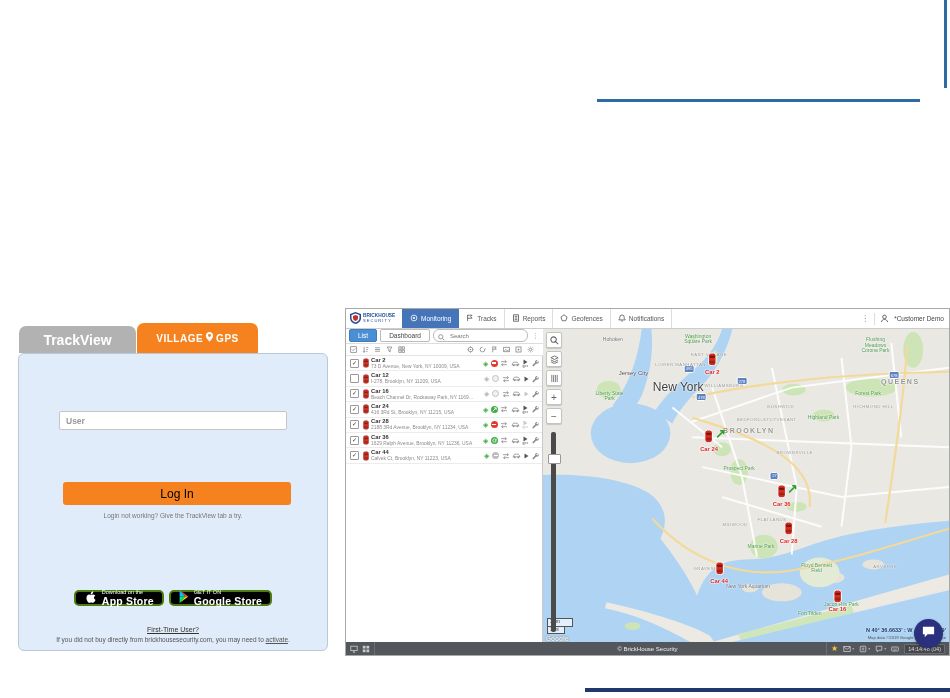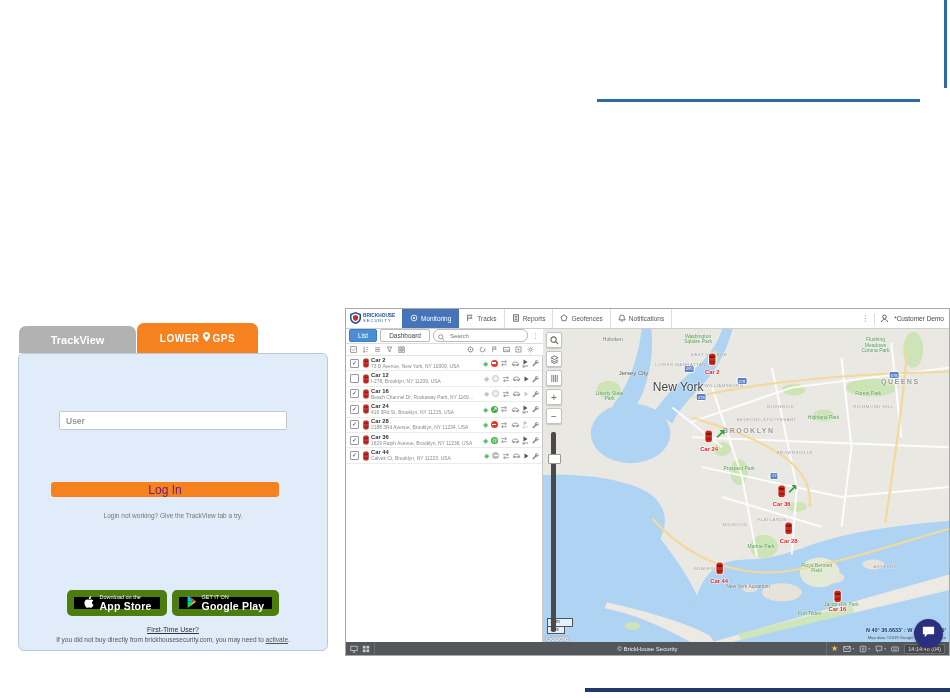--- a/index.html
+++ b/index.html
@@ -8,36 +8,36 @@
 
   
   .dline-top{position:absolute;left:597px;top:99px;width:323px;height:3px;background:#2e6ba4;}
   .dline-right{position:absolute;left:944px;top:0;width:3px;height:88px;background:#2e6ba4;}
   .dline-bottom{position:absolute;left:585px;top:688px;width:365px;height:4px;background:#20386b;}
 
   
   .login{position:absolute;left:18px;top:325px;width:310px;height:327px;}
   .tab-tv{position:absolute;left:1px;top:1px;width:117px;height:27px;background:#b2b2b2;
           border-radius:7px 7px 0 0;color:#fff;display:flex;align-items:center;justify-content:center;
-          font-weight:bold;font-size:11px;cursor:pointer;}
+          font-weight:bold;font-size:14px;cursor:pointer;}
   .tab-gps{position:absolute;left:119px;top:-2px;width:121px;height:30px;background:#f5821f;
           border-radius:7px 7px 0 0;color:#fff;display:flex;align-items:center;justify-content:center;
           gap:2px;font-weight:bold;font-size:10px;letter-spacing:.5px;cursor:pointer;}
   .login-body{position:absolute;left:0;top:28px;width:308px;height:296px;background:#e0ecf9;
           border:1px solid #b9c9da;border-radius:6px;}
   .linput{position:absolute;left:40px;width:214px;height:17px;background:#fff;border:1px solid #c6c6c6;
           border-radius:2px;font-size:8.5px;color:#444;padding:0 6px;font-family:"Liberation Sans",sans-serif;}
   .linput::placeholder{color:#999;}
   #userInput{top:57px;font-weight:bold;} #passInput{top:87px;}
-  .login-btn{position:absolute;left:32px;top:128px;width:228px;height:15px;background:#f5821f;border:none;
-          border-radius:3px;color:#701a75;font-size:12px;cursor:pointer;font-family:"Liberation Sans",sans-serif;}
+  .login-btn{position:absolute;left:44px;top:128px;width:228px;height:23px;background:#f5821f;border:none;
+          border-radius:3px;color:#000000;font-size:12px;cursor:pointer;font-family:"Liberation Sans",sans-serif;}
   .login-helper{position:absolute;top:158px;width:100%;text-align:center;font-size:6.5px;color:#777;}
   .badges{position:absolute;top:236px;width:100%;display:flex;justify-content:center;gap:5px;}
-  .badge{height:26px;background:#000;border-radius:5px;color:#fff;display:flex;align-items:center;
-         padding:0 8px;gap:5px;border:7px solid #4d7c0f;cursor:pointer;box-sizing:border-box;}
+  .badge{height:16px;background:#000;border-radius:5px;color:#fff;display:flex;align-items:center;
+         padding:0 8px;gap:5px;border:2px solid #4d7c0f;cursor:pointer;box-sizing:border-box;}
   .badge .bl{display:flex;flex-direction:column;line-height:1.15;}
   .badge .l1{font-size:5.5px;} .badge .l2{font-size:10.5px;font-weight:bold;letter-spacing:.2px;}
   .ft-link{position:absolute;top:272px;width:100%;text-align:center;font-size:7px;color:#333;
            text-decoration:underline;cursor:pointer;}
   .activate{position:absolute;top:282px;width:100%;text-align:center;font-size:6.5px;color:#555;}
   .activate a{color:#555;text-decoration:underline;cursor:pointer;}
 
   
   .app{position:absolute;left:345px;top:308px;width:605px;height:348px;background:#fff;
        border:1px solid #a9a9a9;box-sizing:border-box;}
@@ -160,21 +160,21 @@
 
   <div class="dline-top"></div>
   <div class="dline-right"></div>
   <div class="dline-bottom"></div>
 
   <div class="login">
     <div class="tab-tv">
       <span>TrackView</span>
     </div>
     <div class="tab-gps">
-      <span>LOWER</span>
+      <span>VILLAGE</span>
       <span class="pin">
         <svg width="9" height="10" viewBox="0 0 10 11">
             <path d="M5 0C2.8 0 1 1.8 1 4c0 2.8 4 6.5 4 6.5S9 6.8 9 4C9 1.8 7.2 0 5 0z" fill="#fff"></path>
             <circle cx="5" cy="3.9" r="1.6" fill="#f5821f"></circle>
           </svg>
       </span>
       <span>GPS</span>
     </div>
     <div class="login-body">
       <input class="linput" id="userInput" placeholder="User" style="">
@@ -197,21 +197,21 @@
           <span>
             <svg width="10" height="13" viewBox="0 0 8.8 13">
               <polygon points="0,0 0,6.5 5.8,6.5" fill="#00c4ff"></polygon>
               <polygon points="0,13 0,6.5 5.8,6.5" fill="#00e07b"></polygon>
               <polygon points="0,0 8.8,6.5 5.8,6.5" fill="#ff3a44"></polygon>
               <polygon points="0,13 8.8,6.5 5.8,6.5" fill="#ffd400"></polygon>
             </svg>
           </span>
           <span class="bl">
             <span class="l1">GET IT ON</span>
-            <span class="l2">Google Play</span>
+            <span class="l2">Google Store</span>
           </span>
         </div>
       </div>
       <div class="ft-link">First-Time User?</div>
       <div class="activate">
         <span>If you did not buy directly from brickhousesecurity.com, you may need to </span><a>activate</a><span>.</span>
       </div>
     </div>
   </div>
 

